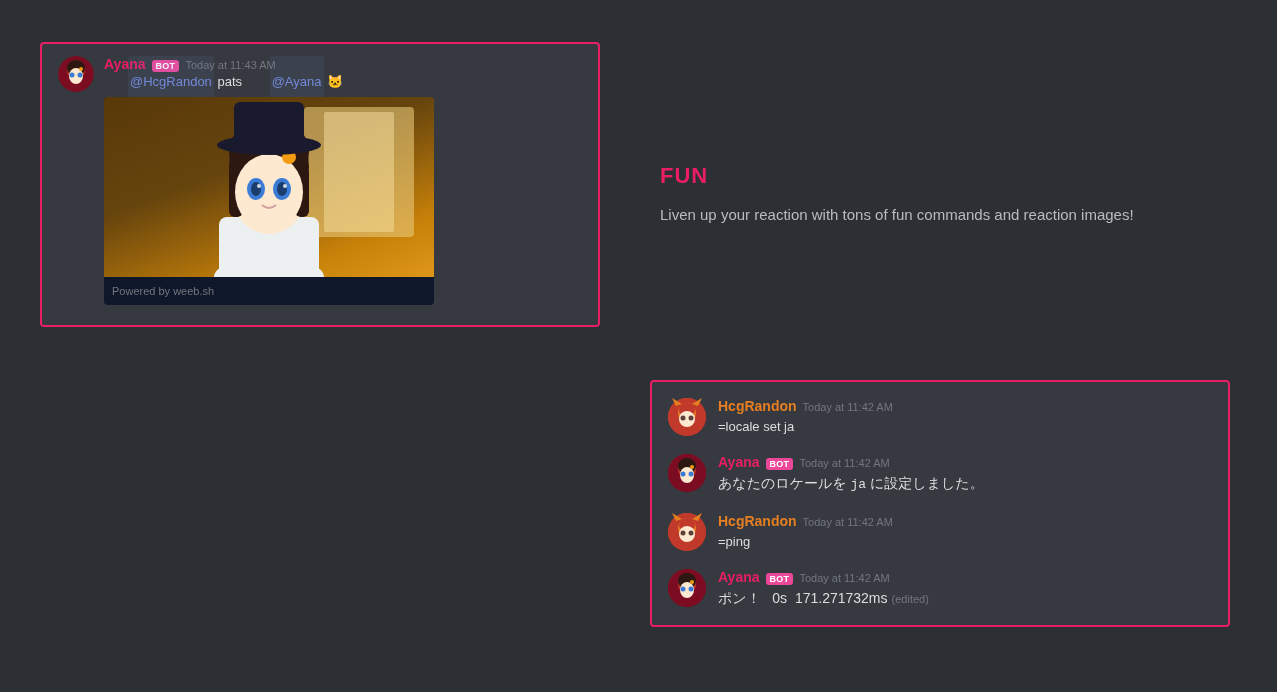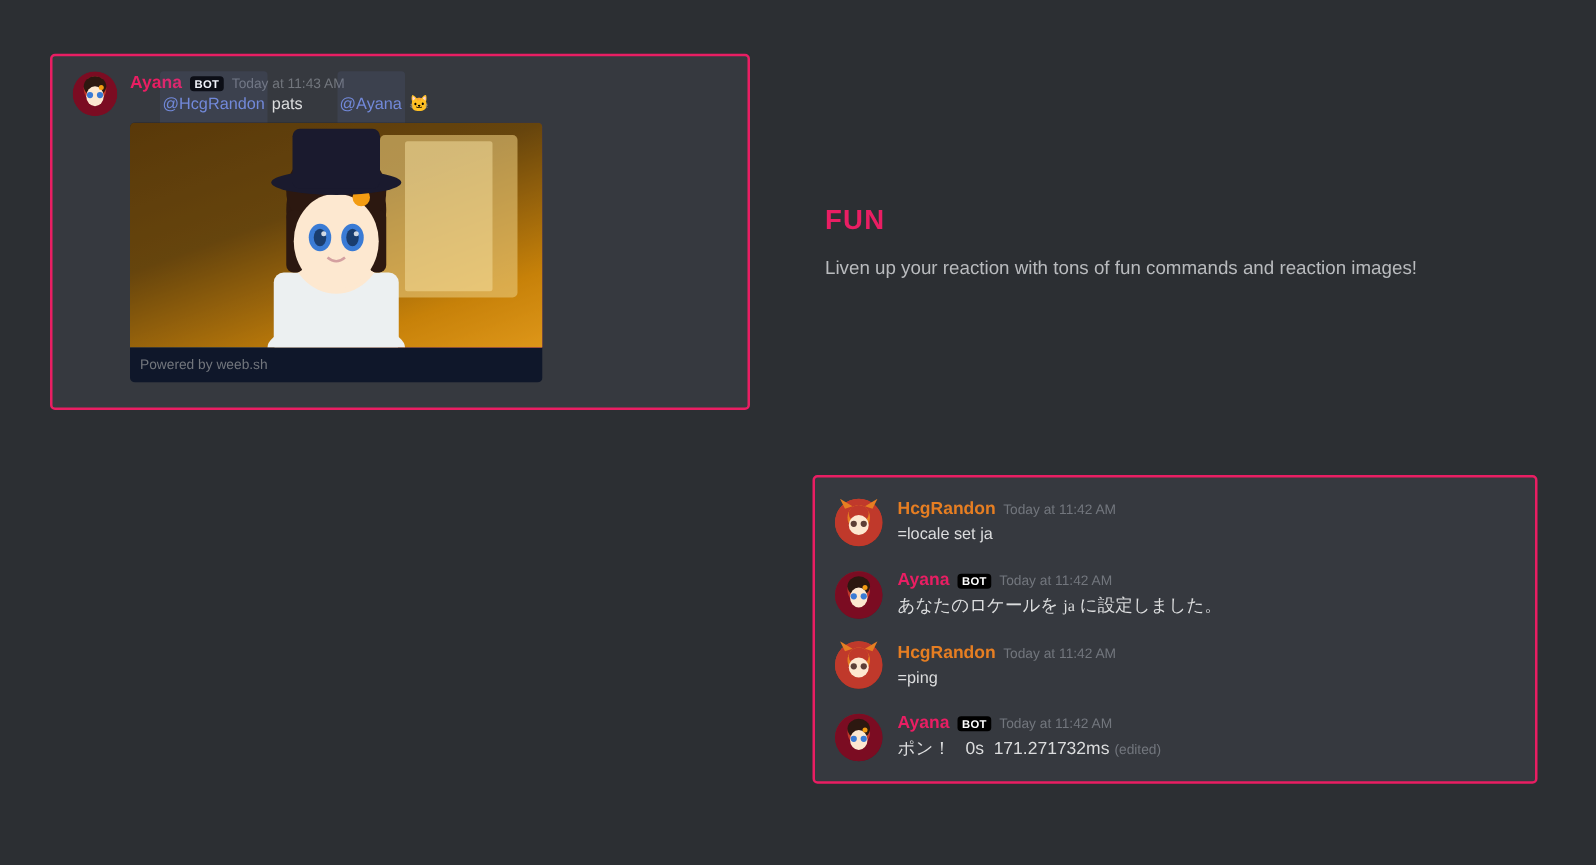--- a/index.html
+++ b/index.html
@@ -74,21 +74,21 @@
       font-size: 14px;
     }
 
     .username-orange {
       color: #e67e22;
       font-weight: 600;
       font-size: 14px;
     }
 
     .bot-badge {
-      background-color: #000000;
+      background-color: #ec4899;
       color: white;
       font-size: 9px;
       font-weight: 700;
       padding: 1px 4px;
       border-radius: 3px;
       text-transform: uppercase;
       letter-spacing: 0.3px;
     }
 
     .timestamp {
@@ -195,21 +195,20 @@
       border-radius: 4px;
       background-color: #36393f;
       padding: 16px;
       width: 580px;
     }
 
     .chat-message {
       display: flex;
       gap: 12px;
       margin-bottom: 18px;
-      align-items: flex-end;
     }
 
     .chat-message:last-child {
       margin-bottom: 0;
     }
 
     .av-circle {
       width: 38px;
       height: 38px;
       border-radius: 50%;
@@ -236,21 +235,21 @@
     }
 
     .chat-text {
       color: #dcddde;
       font-size: 13px;
       line-height: 1.5;
     }
 
     .chat-text code {
       background: none;
-      font-family: Liberation Serif, serif;
+      font-family: Liberation Mono, monospace;
     }
 
     .ja-text {
       font-size: 14px;
       color: #dcddde;
     }
 
     .ja-code {
       font-family: monospace;
       font-size: 13px;

